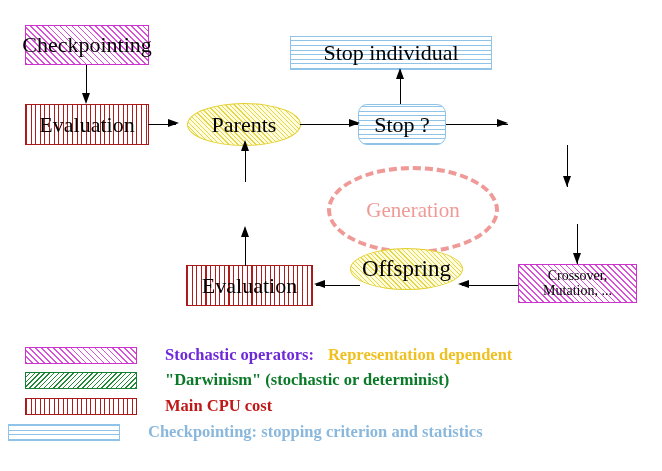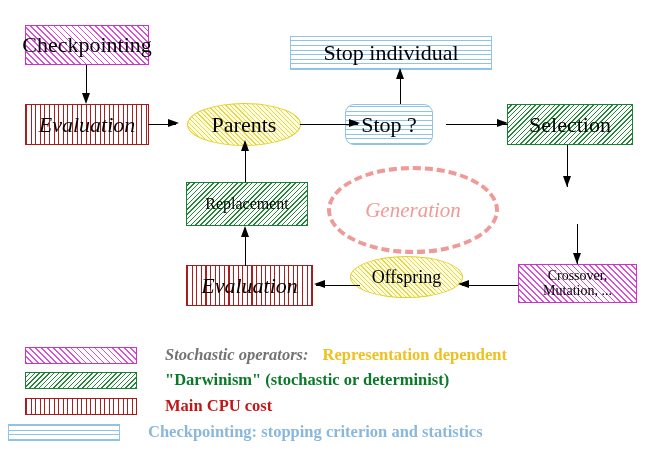--- a/index.html
+++ b/index.html
@@ -37,21 +37,20 @@
   }
   .fill-green {
     background-color: #ffffff;
     background-image: repeating-linear-gradient(-45deg,
         #1f8a33 0px, #1f8a33 1.0px, rgba(255,255,255,0) 1.0px, rgba(255,255,255,0) 3.4px);
   }
   .fill-red {
     background-color: #ffffff;
     background-image: repeating-linear-gradient(90deg,
         #b01b1b 0px, #b01b1b 1.1px, rgba(255,255,255,0) 1.1px, rgba(255,255,255,0) 4.6px);
-    font-style: italic;
   }
   .fill-blue {
     background-color: #ffffff;
     background-image: repeating-linear-gradient(0deg,
         #8fc4e8 0px, #8fc4e8 1.0px, rgba(255,255,255,0) 1.0px, rgba(255,255,255,0) 4.6px);
   }
   .fill-yellow {
     background-color: #fffde0;
     background-image: repeating-linear-gradient(45deg,
         #e8d64a 0px, #e8d64a 0.9px, rgba(255,255,255,0) 0.9px, rgba(255,255,255,0) 3.2px);
@@ -90,21 +89,21 @@
   .swatch { width: 112px; height: 17px; box-sizing: border-box; }
   .legend-text {
     margin-left: 28px;
     font-size: 16.5px;
     font-weight: bold;
     white-space: nowrap;
     font-family: "Liberation Serif", "DejaVu Serif", serif;
   }
   .legend-text .part2 { margin-left: 14px; }
 
-  .t-magenta { color: #737373; font-style: italic; }
+  .t-magenta { color: #6d28d9; }
   .t-gold    { color: #f0c020; }
   .t-green   { color: #0b7a28; }
   .t-red     { color: #c01818; margin-top: 37px; }
   .t-blue    { color: #8ab8dd; }
 </style>
 </head>
 <body>
 
 <div id="canvas">
 
@@ -134,65 +133,59 @@
 
   <div class="conn h" style="left:316px; top:285px; width:44px;"></div>
   <div class="arrowhead ah-left" style="left:314px; top:280px;"></div>
 
   <div class="conn v" style="left:245px; top:228px; height:38px;"></div>
   <div class="arrowhead ah-up" style="left:241px; top:226px;"></div>
 
   <div class="conn v" style="left:245px; top:142px; height:40px;"></div>
   <div class="arrowhead ah-up" style="left:241px; top:140px;"></div>
 
-  <div class="node ellipse-dashed" style="left:327px; top:166px; width:172px; height:88px; font-size:21px; z-index:0;font-style:italic;">
+  <div class="node ellipse-dashed" style="left:327px; top:166px; width:172px; height:88px; font-size:21px; z-index:0;">
     <span class="lbl">Generation</span>
   </div>
 
   <div class="node box-magenta fill-magenta" style="left:25px; top:25px; width:124px; height:40px; font-size:22px;">
     <span class="lbl">Checkpointing</span>
   </div>
 
   <div class="node box-red fill-red" style="left:25px; top:104px; width:124px; height:41px; font-size:22px;">
     <span class="lbl">Evaluation</span>
   </div>
 
   <div class="node ellipse fill-yellow" style="left:187px; top:103px; width:114px; height:43px; font-size:22px;">
     <span class="lbl">Parents</span>
   </div>
 
-  <div class="node box-blue fill-blue rounded" style="left:345px; top:104px; width:88px; height:41px; font-size:22px;">
+  <div class="node box-blue fill-blue rounded" style="left:358px; top:104px; width:88px; height:41px; font-size:22px;">
     <span class="lbl">Stop ?</span>
   </div>
 
   <div class="node box-blue fill-blue" style="left:290px; top:36px; width:202px; height:34px; font-size:22px;">
     <span class="lbl">Stop individual</span>
   </div>
 
-  <div class="node box-green fill-green" style="left:507px; top:104px; width:126px; height:41px; font-size:22px;">
-    <span class="lbl">Selection</span>
-  </div>
 
 
   <div class="node box-magenta fill-magenta" style="left:518px; top:264px; width:119px; height:39px; font-size:14px; flex-direction:column; justify-content:center;">
     <span class="lbl">Crossover,</span>
     <span class="lbl">Mutation, ...</span>
   </div>
 
-  <div class="node ellipse fill-yellow" style="left:350px; top:256px; width:113px; height:42px; font-size:18px;">
+  <div class="node ellipse fill-yellow" style="left:350px; top:248px; width:113px; height:42px; font-size:23px;">
     <span class="lbl">Offspring</span>
   </div>
 
   <div class="node box-red fill-red" style="left:186px; top:265px; width:127px; height:41px; font-size:22px;">
     <span class="lbl">Evaluation</span>
   </div>
 
-  <div class="node box-green fill-green" style="left:186px; top:182px; width:122px; height:44px; font-size:16px;">
-    <span class="lbl">Replacement</span>
-  </div>
 
   <div class="legend">
 
     <div class="legend-row" style="left:25px; top:345px;">
       <div class="swatch box-magenta fill-magenta"></div>
       <div class="legend-text">
         <span class="t-magenta">Stochastic operators:</span><span class="t-gold part2">Representation dependent</span>
       </div>
     </div>
 

